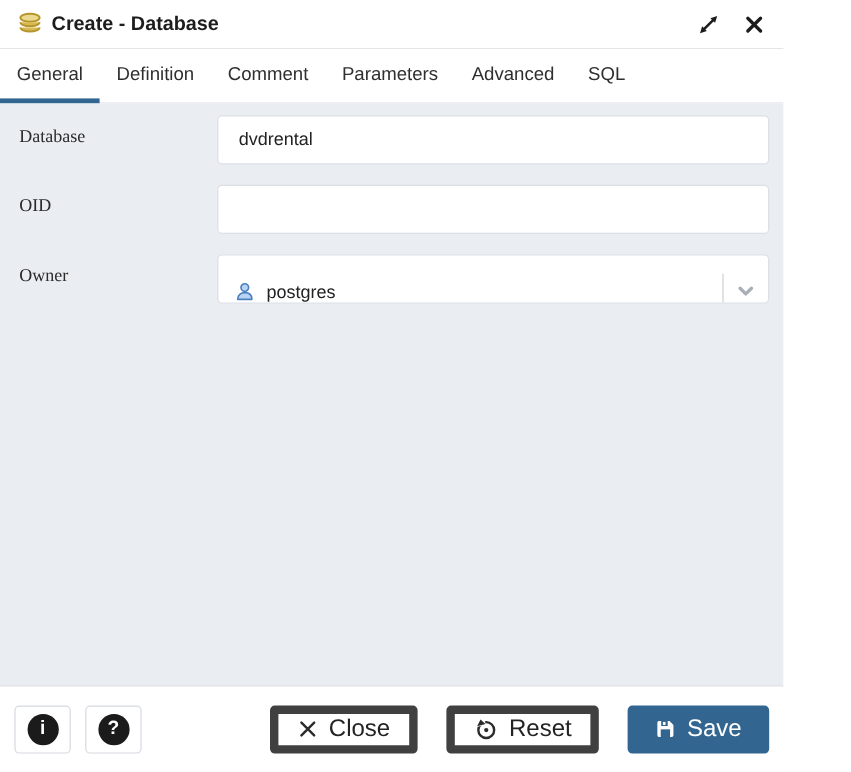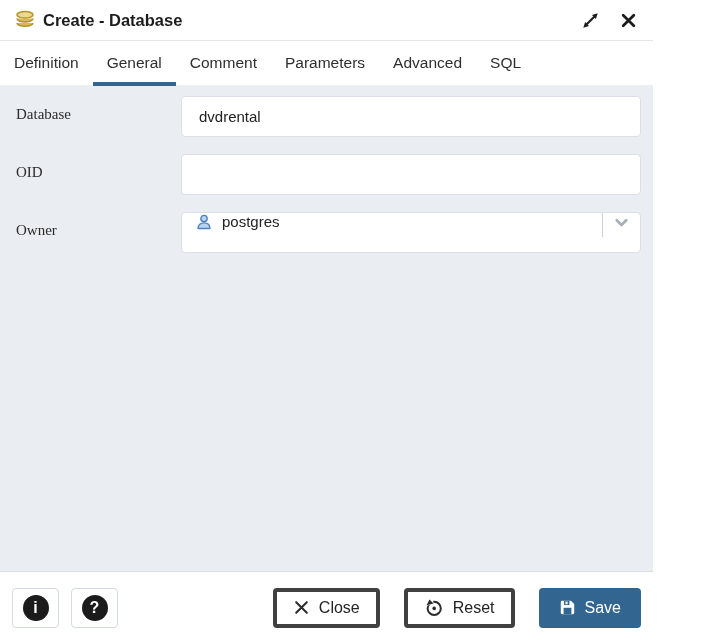--- a/index.html
+++ b/index.html
@@ -22,33 +22,33 @@
   .tabbar{height:45px;flex:0 0 45px;display:flex;background:#fff;border-bottom:1px solid #eceef1;}
   .tab{padding:0 14px;display:flex;align-items:center;font-size:15.5px;color:#2f2f2f;position:relative;cursor:pointer;}
   .tab.active::after{content:"";position:absolute;left:0;right:0;bottom:-1px;height:4px;background:var(--primary);}
 
   
   .body{flex:1;background:var(--body-bg);padding:10px 12px 0 16px;overflow:hidden;}
   .row{display:flex;margin-bottom:17px;}
   .row .label{flex:0 0 165px;width:165px;padding-top:10px;font-size:15px;color:#2b2b2b;font-family:Liberation Serif, serif;}
   .control{flex:1;min-width:0;position:relative;border-radius:15px;}
   .input-text{width:100%;height:41px;border:1px solid var(--border-light);border-radius:4px;background:#fff;padding:0 17px;font-size:15px;color:#222;font-family:inherit;outline:none;}
-  .select{height:41px;border:1px solid var(--border-light);border-radius:4px;background:#fff;display:flex;align-items:flex-start;padding:0 9px 0 13px;cursor:pointer;}
+  .select{height:41px;border:1px solid var(--border-light);border-radius:4px;background:#fff;display:flex;align-items:flex-end;padding:0 9px 0 13px;cursor:pointer;}
   .select .sel-value{font-size:15px;color:#222;margin-left:9px;}
   .select .flex-spacer{flex:1;}
   .select .sep{width:1px;height:24px;background:#ccd0d6;margin-right:9px;}
   .textarea{width:100%;height:122px;border:1px solid var(--border-light);border-radius:4px;background:#fff;padding:9px 13px;font-size:15px;color:#222;font-family:inherit;resize:none;outline:none;display:block;}
   .grip{position:absolute;right:2px;bottom:2px;width:12px;height:12px;cursor:nwse-resize;}
 
   
   .footer{height:72px;flex:0 0 72px;background:#fff;border-top:1px solid #d9dce1;display:flex;align-items:center;padding:0 12px;}
   .icon-btn{width:47px;height:40px;border:1px solid #d5dae0;border-radius:4px;background:#fff;display:flex;align-items:center;justify-content:center;margin-right:12px;cursor:pointer;}
   .circle-glyph{width:26px;height:26px;border-radius:50%;background:#1b1b1b;color:#fff;display:flex;align-items:center;justify-content:center;font-size:16px;font-weight:bold;line-height:1;}
   .flexfill{flex:1;}
-  .btn{height:40px;border:4px solid #404040;border-radius:4px;background:#fff;display:flex;align-items:center;gap:9px;padding:0 16px;font-size:16px;color:#232323;margin-left:24px;cursor:pointer;font-family:inherit;}
+  .btn{height:40px;border:7px solid #404040;border-radius:4px;background:#fff;display:flex;align-items:center;gap:9px;padding:0 16px;font-size:20px;color:#232323;margin-left:24px;cursor:pointer;font-family:inherit;}
   .btn.primary{background:var(--primary);border-color:var(--primary);color:#fff;}
 </style>
 </head>
 <body>
 
 <div class="dialog">
 
   <div class="titlebar">
     <span style="display:flex;">
       <svg width="22" height="21" viewBox="0 0 22 21">
@@ -68,25 +68,25 @@
       </button>
       <button class="tb-btn">
         <svg width="17" height="17" viewBox="0 0 16 16">
           <path d="M3 3 L13 13 M13 3 L3 13" stroke="#1c1c1c" stroke-width="2.6" stroke-linecap="round"></path>
         </svg>
       </button>
     </span>
   </div>
 
   <div class="tabbar">
+    <div class="tab active">
+        <span>General</span>
+      </div>
     <div class="tab">
         <span>Definition</span>
-      </div>
-    <div class="tab active">
-        <span>General</span>
       </div>
     <div class="tab">
         <span>Comment</span>
       </div>
     <div class="tab">
         <span>Parameters</span>
       </div>
     <div class="tab">
         <span>Advanced</span>
       </div>

